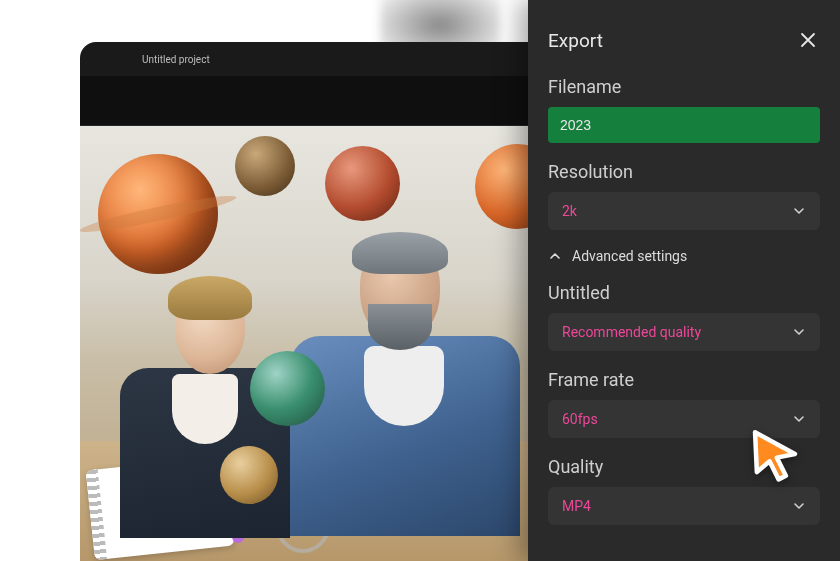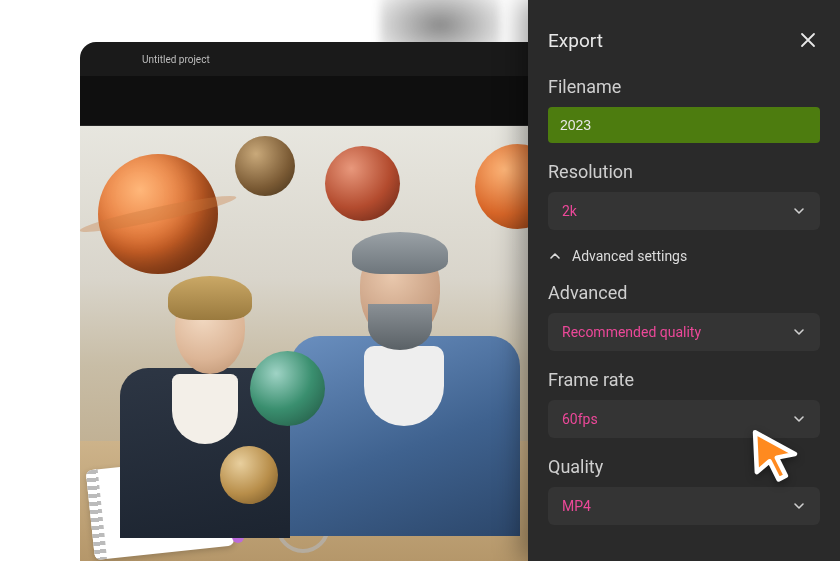--- a/index.html
+++ b/index.html
@@ -149,21 +149,21 @@
     .close-btn {
       width: 24px; height: 24px;
       display: flex; align-items: center; justify-content: center;
       color: #e8e8e8;
       cursor: pointer;
     }
     .field-group { margin-bottom: 18px; }
     .field-label { font-size: 18px; color: #cfcfcf; margin-bottom: 10px; display:block; }
     .text-input {
       width: 100%;
-      background: #4d7c0f;
+      background: #15803d;
       border: none;
       color: #e8e8e8;
       font-size: 14px;
       padding: 10px 12px;
       border-radius: 4px;
       outline: none;
     }
     .select-box {
       width: 100%;
       background: #343434;
@@ -274,21 +274,21 @@
   <div class="adv-row">
     <span class="chevron chev-up">
       <svg width="12" height="12" viewBox="0 0 12 12">
           <path d="M2 4l4 4 4-4" fill="none" stroke="#dcdcdc" stroke-width="1.6" stroke-linecap="round" stroke-linejoin="round"></path>
         </svg>
     </span>
     <span>Advanced settings</span>
   </div>
 
   <div class="field-group">
-    <label class="field-label">Advanced</label>
+    <label class="field-label">Untitled</label>
     <div class="select-box">
       <span>Recommended quality</span>
       <span class="chevron">
         <svg width="12" height="12" viewBox="0 0 12 12">
             <path d="M2 4l4 4 4-4" fill="none" stroke="#cfcfcf" stroke-width="1.6" stroke-linecap="round" stroke-linejoin="round"></path>
           </svg>
       </span>
     </div>
   </div>
 

